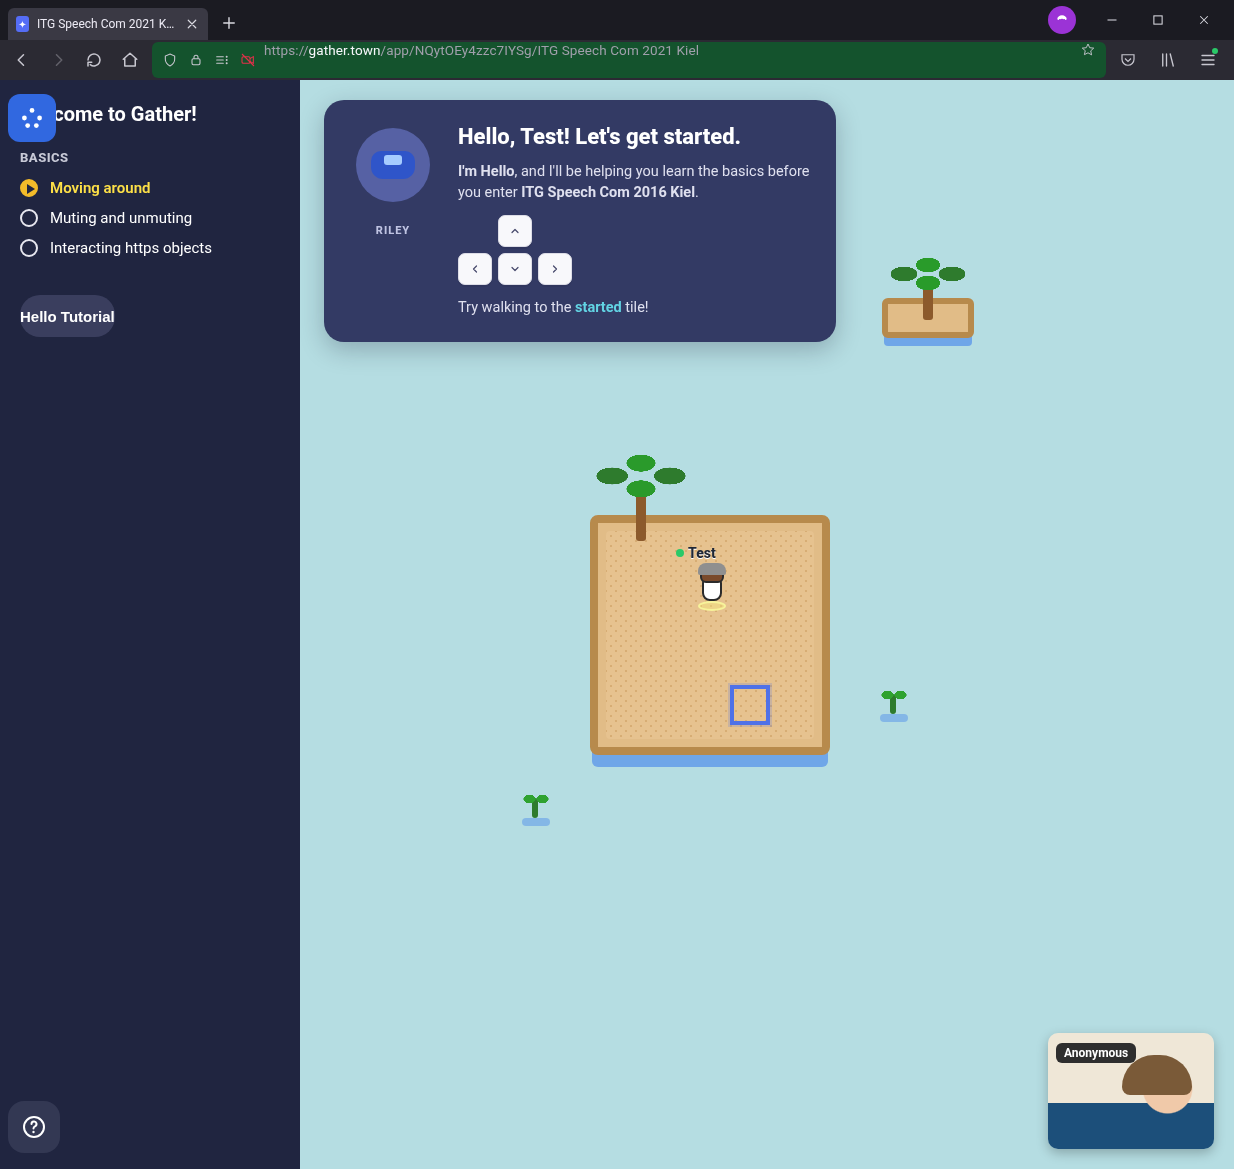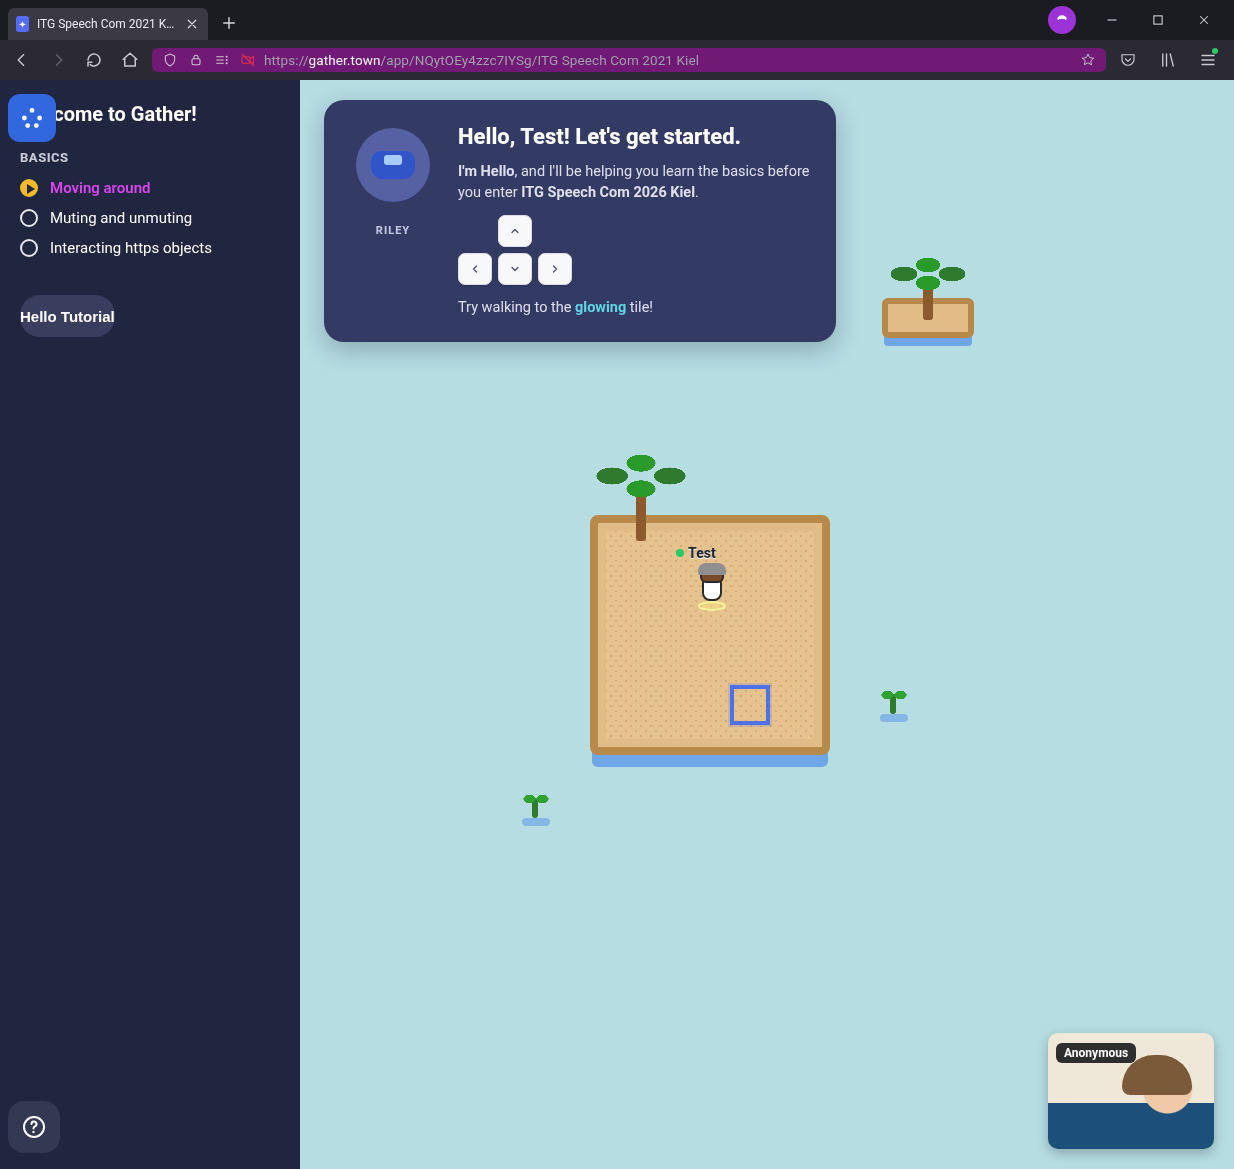--- a/index.html
+++ b/index.html
@@ -13,42 +13,42 @@
   .tab-title { font-size:12px; color:#eceaf4; white-space:nowrap; overflow:hidden; text-overflow:ellipsis; max-width:140px; }
   .tab-close { width:16px; height:16px; display:flex; align-items:center; justify-content:center; color:#d9d9e0; }
   .newtab { width:30px; height:30px; display:flex; align-items:center; justify-content:center; color:#d9d9e0; margin-left:6px; margin-top:6px; }
   .win-controls { margin-left:auto; display:flex; align-items:center; gap:2px; }
   .incognito { width:28px; height:28px; border-radius:50%; background:#9b33d6; display:flex; align-items:center; justify-content:center; margin-right:12px; color:#fff; }
   .win-btn { width:44px; height:40px; display:flex; align-items:center; justify-content:center; color:#d9d9e0; }
 
   .navbar { height:40px; background:#2b2a33; display:flex; align-items:center; padding:0 8px; gap:8px; }
   .nav-btn { width:28px; height:28px; display:flex; align-items:center; justify-content:center; color:#c8c7d0; border-radius:4px; }
   .disabled { opacity:.35; }
-  .url-wrap { flex:1; display:flex; align-items:center; gap:8px; height:24px; background:#701a75; border-radius:6px; padding:0 10px; }
+  .url-wrap { flex:1; display:flex; gap:8px; height:36px; background:#14532d; border-radius:6px; padding:0 10px; }
   .url-icons-left { display:flex; align-items:center; gap:10px; }
   .url-icons-left svg { width:16px; height:16px; }
   .url-text { font-size:13.5px; letter-spacing:.1px; white-space:nowrap; color:#a09fab; }
   .url-text .host { color:#f7f7fb; }
   .url-star { margin-left:auto; color:#c8c7d0; }
   .right-icons { display:flex; align-items:center; gap:12px; padding-right:4px; }
   .right-icons .nav-btn { position:relative; }
   .right-icons .dot { position:absolute; top:2px; right:4px; width:6px; height:6px; border-radius:50%; background:#2ac968; }
 
   
   .app { display:flex; height:calc(1169px - 80px); }
   .sidebar { width:300px; background:#202540; color:#fff; padding:22px 20px; display:flex; flex-direction:column; position:relative; }
   .logo-badge { position:absolute; left:8px; top:14px; width:48px; height:48px; border-radius:12px; background:#3168e0; display:flex; align-items:center; justify-content:center; }
   .sidebar-inner { margin-left:0; padding-left:0; }
   .welcome { font-size:20px; font-weight:700; margin-bottom:24px; }
   .section-label { font-size:13px; font-weight:800; letter-spacing:.5px; color:#c7c9d6; margin-bottom:14px; }
   .task { display:flex; align-items:center; gap:12px; margin:12px 0; font-size:15px; }
   .task .bullet { width:18px; height:18px; border-radius:50%; border:2px solid #e7e7ef; display:inline-block; flex:0 0 auto; }
   .task.active .bullet { background:#f3bb2a; border-color:#f3bb2a; position:relative; }
   .task.active .bullet::after { content:""; position:absolute; left:5px; top:3px; border-left:8px solid #202540; border-top:5px solid transparent; border-bottom:5px solid transparent; }
-  .task.active .label { color:#d946ef; font-weight:600; }
+  .task.active .label { color:#fde047; font-weight:600; }
   .skip-btn { margin-top:26px; height:42px; border-radius:20px; background:#3a3e5e; color:#fff; font-size:15px; font-weight:600; border:none; }
   .help-bubble { position:absolute; left:8px; bottom:16px; width:52px; height:52px; border-radius:16px; background:#333853; display:flex; align-items:center; justify-content:center; color:#fff; font-weight:800; }
 
   
   .stage { flex:1; position:relative; background:#b5dde2; overflow:hidden; image-rendering:pixelated; }
 
   
   .tutorial { position:absolute; left:24px; top:20px; width:512px; background:#333a64; border-radius:20px; padding:24px 24px 24px 24px; color:#e7e7f3; display:flex; gap:20px; box-shadow:0 8px 24px rgba(20,22,44,.25); }
   .tutorial .avatar { width:74px; height:74px; border-radius:50%; background:#5661a4; display:flex; align-items:center; justify-content:center; overflow:hidden; margin-top:4px; }
   .tutorial .avatar .cap { width:44px; height:28px; background:#2f55c9; border-radius:10px 10px 12px 12px; position:relative; }
@@ -297,21 +297,21 @@
     <section class="tutorial">
       <div class="avatar-wrap">
         <div class="avatar">
             <div class="cap"></div>
           </div>
         <div class="avatar-name">RILEY</div>
       </div>
       <div class="body">
         <h2>Hello, Test! Let's get started.</h2>
         <p>
-          <strong>I'm Hello</strong><span>, and I'll be helping you learn the basics before you enter </span><strong>ITG Speech Com 2026 Kiel</strong><span>.</span>
+          <strong>I'm Hello</strong><span>, and I'll be helping you learn the basics before you enter </span><strong>ITG Speech Com 2016 Kiel</strong><span>.</span>
         </p>
         <div class="move-row">
           <div class="keypad">
             <span class="key empty"></span>
             <span class="key">
                 <svg viewBox="0 0 16 16" width="12" height="12">
                   <path d="M4 10l4-4 4 4" fill="none" stroke="currentColor" stroke-width="1.6" stroke-linecap="round" stroke-linejoin="round"></path>
                 </svg>
               </span>
             <span class="key empty"></span>
@@ -326,21 +326,21 @@
                 </svg>
               </span>
             <span class="key">
                 <svg viewBox="0 0 16 16" width="12" height="12">
                   <path d="M6 4l4 4-4 4" fill="none" stroke="currentColor" stroke-width="1.6" stroke-linecap="round" stroke-linejoin="round"></path>
                 </svg>
               </span>
           </div>
         </div>
         <p>
-          <span>Try walking to the </span><span class="glow">glowing</span><span> tile!</span>
+          <span>Try walking to the </span><span class="glow">started</span><span> tile!</span>
         </p>
       </div>
     </section>
 
     <div class="mini-island top-right">
       <div class="sand-s"></div>
       <div class="palm"></div>
     </div>
 
     <div class="island">

